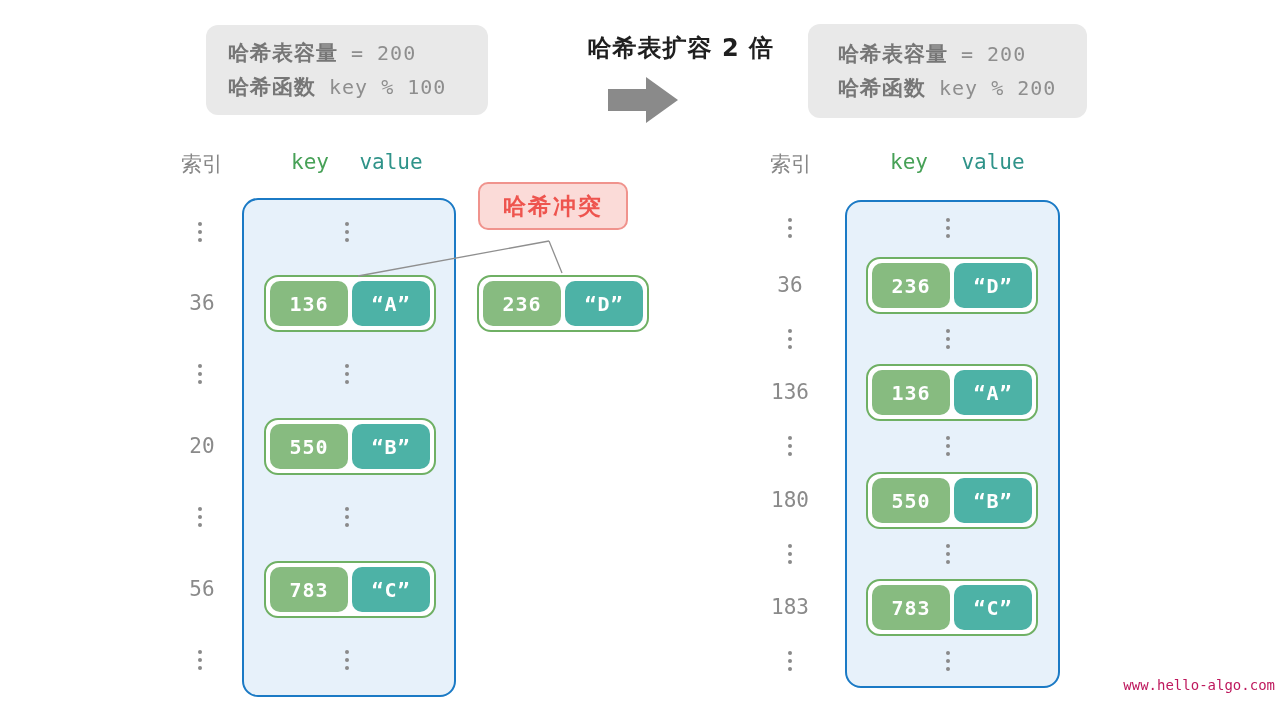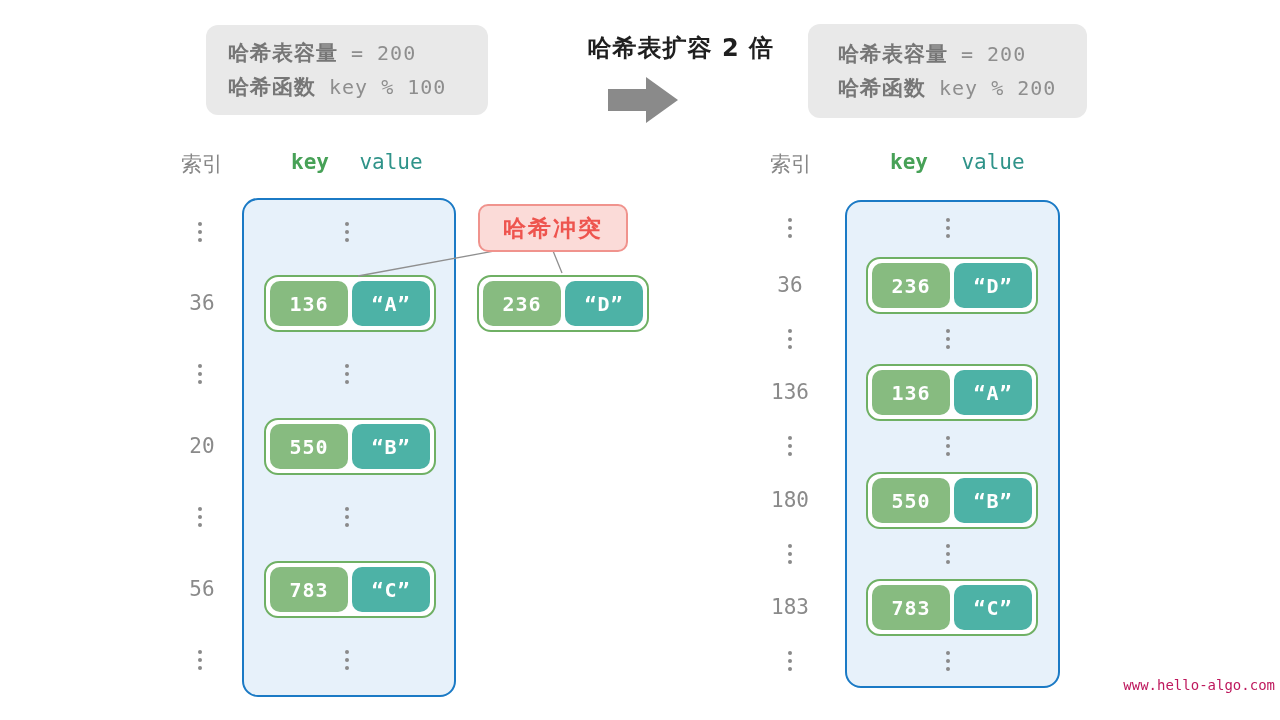--- a/index.html
+++ b/index.html
@@ -18,21 +18,21 @@
            color:#8e8e8e;margin-left:13px;letter-spacing:1px;}
 
   
   .main-title{position:absolute;left:534px;top:32px;width:240px;text-align:right;
               font-size:24px;font-weight:bold;color:#1f1f1f;letter-spacing:1px;white-space:nowrap;}
   .arrow-svg{position:absolute;left:608px;top:76px;}
 
   
   .hdr{position:absolute;top:150px;font-size:21px;text-align:center;white-space:nowrap;}
   .hdr.gray{color:#878787;}
-  .hdr.green{color:#47a157;font-weight:bold;}
+  .hdr.green{color:#47a157;}
   .hdr.teal{color:#2f9389;}
 
   
   .table-box{position:absolute;background:#e7f1fa;border:2px solid #1b7ac5;border-radius:16px;
              box-sizing:border-box;}
   .table-box.left{left:242px;top:198px;width:214px;height:499px;}
   .table-box.right{left:845px;top:200px;width:215px;height:488px;}
 
   
   .pair{position:absolute;width:172px;height:57px;background:#fff;border:2px solid #6fb064;
@@ -47,21 +47,21 @@
   
   .idx{position:absolute;width:60px;text-align:center;
        font-family:"DejaVu Sans Mono","Liberation Mono",monospace;
        font-size:21px;color:#8a8a8a;}
 
   
   .dots{position:absolute;width:4px;height:4px;border-radius:50%;background:#8a8a8a;
         box-shadow:0 8px 0 #8a8a8a,0 16px 0 #8a8a8a;}
 
   
-  .collision-box{position:absolute;left:478px;top:204px;width:150px;height:48px;
+  .collision-box{position:absolute;left:478px;top:182px;width:150px;height:48px;
                  background:#fbdbd8;border:2px solid #f0938d;border-radius:10px;
                  box-sizing:border-box;display:flex;align-items:center;justify-content:center;
                  font-size:23px;font-weight:bold;color:#ee544e;letter-spacing:2px;white-space:nowrap;}
 
   .connector-svg{position:absolute;left:0;top:0;pointer-events:none;}
 
   .watermark{position:absolute;right:5px;top:677px;
              font-family:"DejaVu Sans Mono","Liberation Mono",monospace;
              font-size:14px;color:#be185d;}
 </style>

